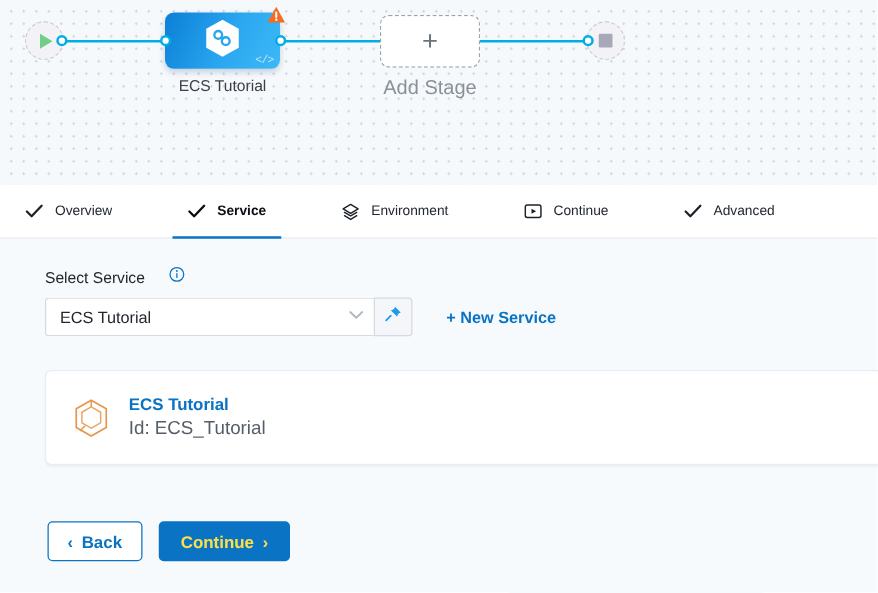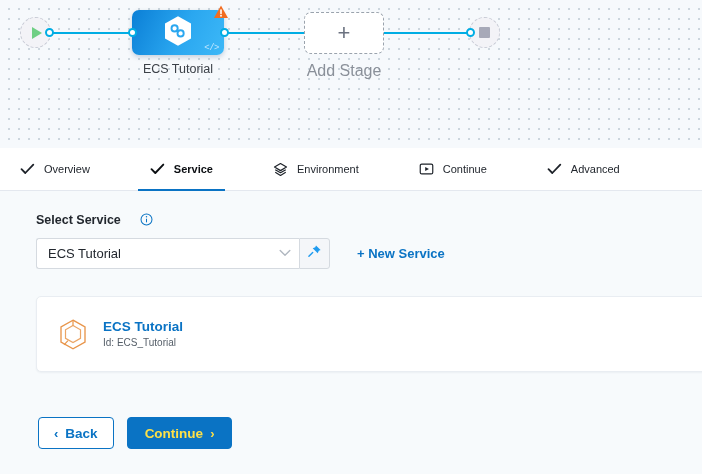--- a/index.html
+++ b/index.html
@@ -173,22 +173,22 @@
   
   .panel {
     position: relative;
     height: 283px;
     background: #f7fafc;
     padding: 22px 0 0 36px;
   }
   .field-label {
     font-size: 12.5px;
     color: #22272e;
-    font-weight: bold;
-    display: flex; align-items: flex-start; gap: 19px;
+    font-weight: normal;
+    display: flex; align-items: flex-end; gap: 19px;
     margin-bottom: 9px;
   }
   .select-row { display: flex; align-items: center; }
   .select-box {
     width: 263px; height: 31px;
     border: 1px solid #d5dae0;
     border-right: none;
     border-radius: 3px 0 0 3px;
     background: #ffffff;
     display: flex; align-items: center;
@@ -230,21 +230,21 @@
   .svc-icon { margin-right: 16px; display: flex; align-items: center; }
   .svc-name {
     color: #0a73c4;
     font-size: 13.5px;
     font-weight: bold;
     line-height: 1.35;
     cursor: pointer;
   }
   .svc-id {
     color: #555e68;
-    font-size: 10px;
+    font-size: 15px;
     line-height: 1.35;
   }
 
   
   .footer {
     position: absolute;
     left: 38px; top: 417px;
     display: flex; align-items: center; gap: 13px;
   }
   .btn {

